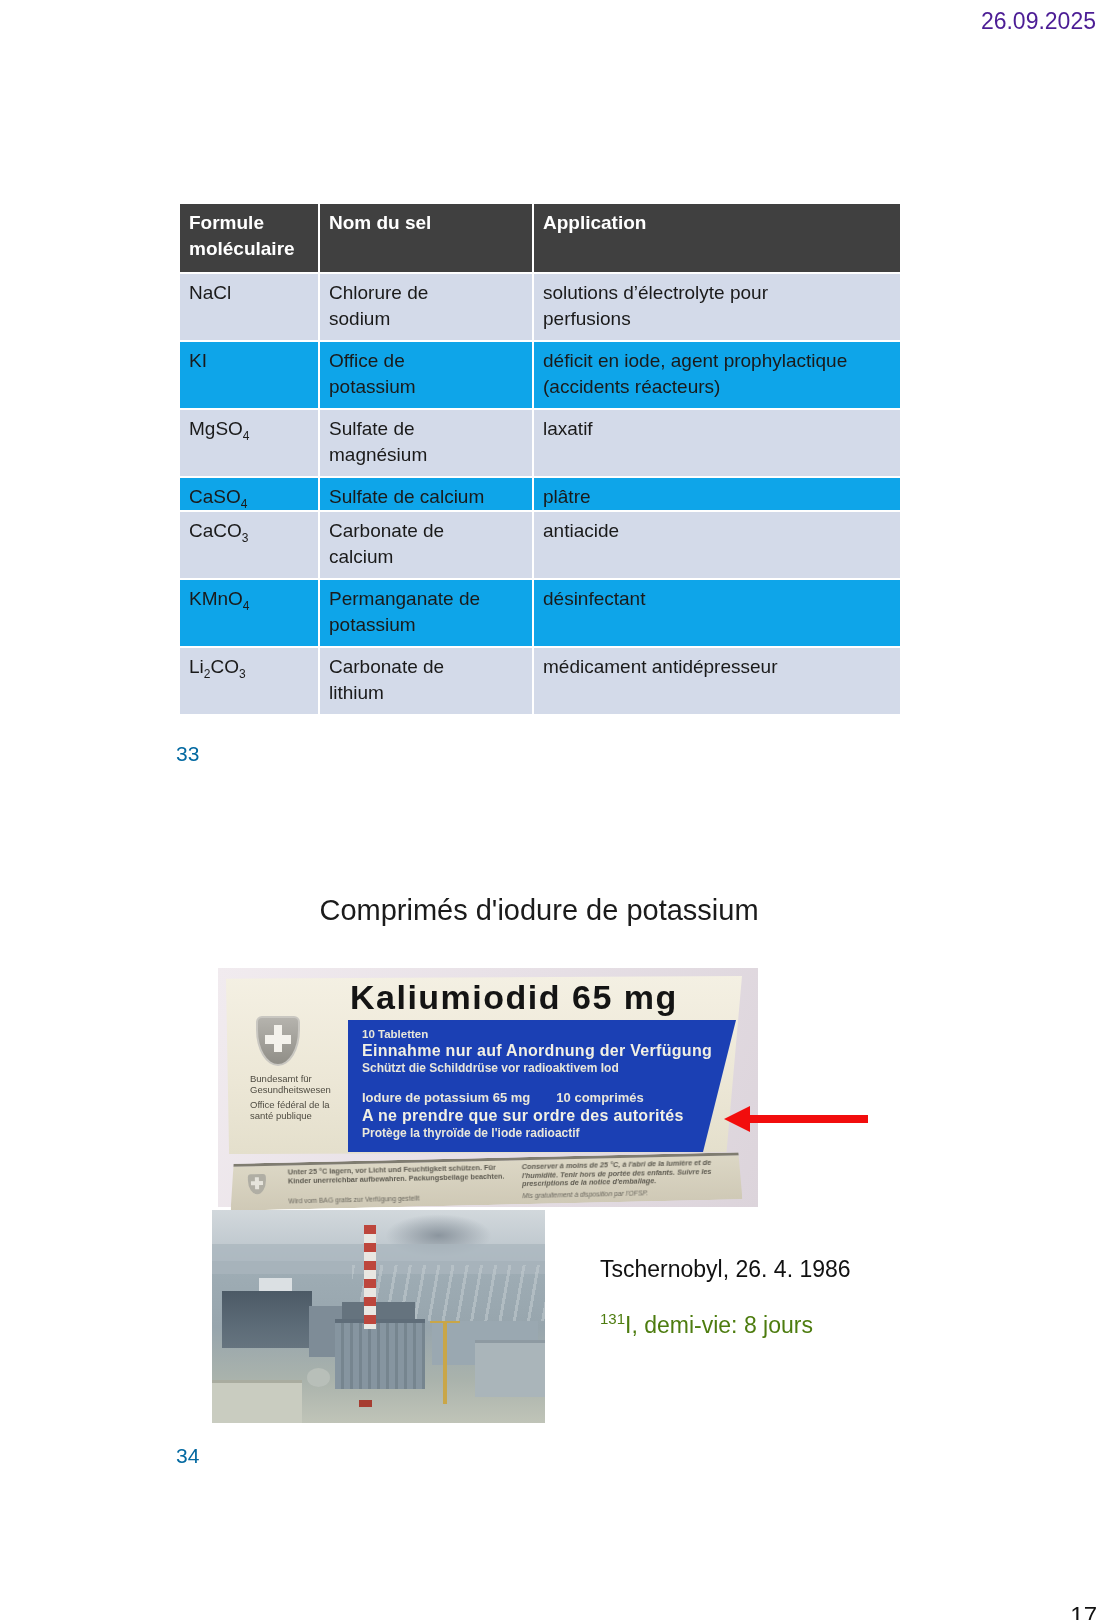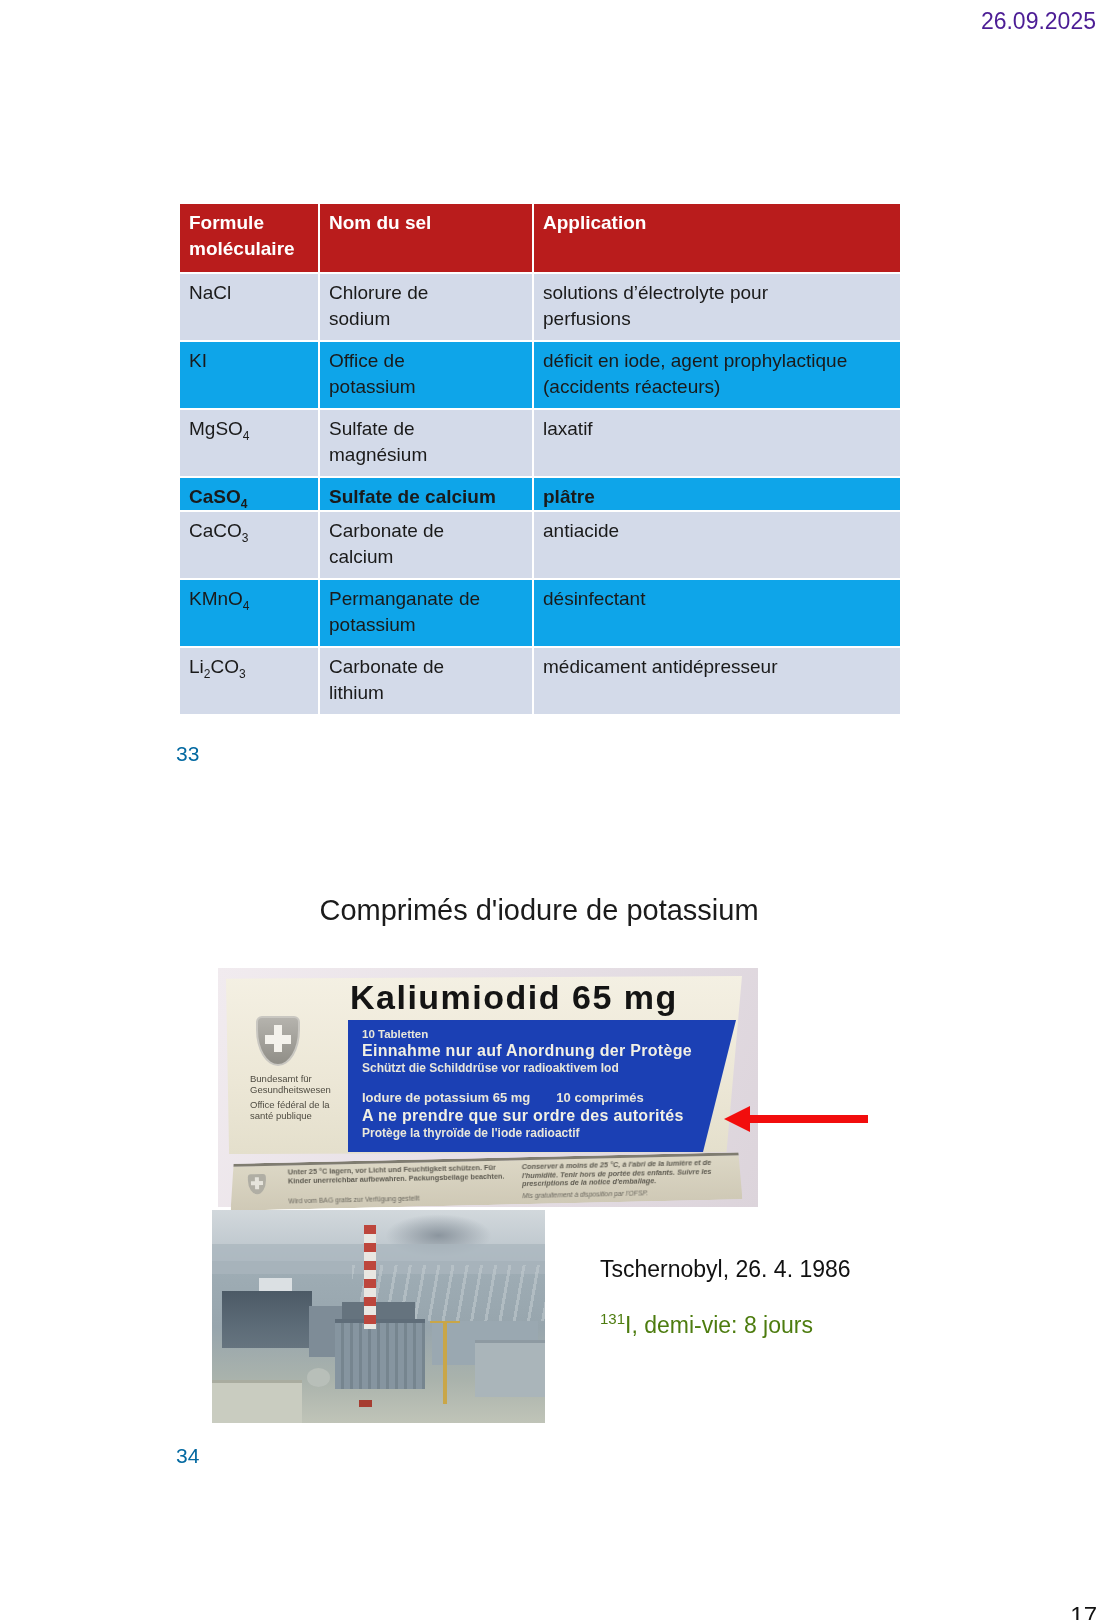--- a/index.html
+++ b/index.html
@@ -11,25 +11,25 @@
   .sheetnum{position:absolute;top:1578px;right:18px;font-size:24px;color:#111;margin-top:24px;}
   .slidenum{position:absolute;left:176px;font-size:21px;color:#0369a1;}
   .slidenum.n33{top:742px;}
   .slidenum.n34{top:1444px;}
 
   
   .salt-table{position:absolute;left:178px;top:202px;width:722px;border-collapse:collapse;
               table-layout:fixed;font-size:19px;line-height:26px;}
   .salt-table td,.salt-table th{border:2px solid #ffffff;vertical-align:top;
               padding:6px 9px 0 9px;text-align:left;box-sizing:border-box;}
-  .salt-table th{background:#b91c1c;color:#ffffff;font-weight:700;white-space:pre-line;}
+  .salt-table th{background:#404040;color:#ffffff;font-weight:700;white-space:pre-line;}
   .salt-table .preline{white-space:pre-line;}
   .salt-table tr.hdr{height:70px;}
   .salt-table tr.r2l{height:68px;}
-  .salt-table tr.r1l{height:22px;font-weight:bold;}
+  .salt-table tr.r1l{height:22px;}
   .salt-table tr.dark td{background:#d3dae9;}
   .salt-table tr.light td{background:#0ea5e9;}
   .salt-table sub{font-size:12px;line-height:0;}
 
   
   .s34-title{position:absolute;left:178px;top:894px;width:722px;text-align:center;
              font-size:29px;color:#1b1b1b;}
 
   
   .boxphoto{position:absolute;left:218px;top:968px;width:540px;height:239px;
@@ -190,21 +190,21 @@
       <div class="shield">
         <div class="cv"></div>
         <div class="ch"></div>
       </div>
       <div class="orgtxt">Bundesamt für
 Gesundheitswesen</div>
       <div class="orgtxt fr">Office fédéral de la
 santé publique</div>
       <div class="bluepanel">
         <div class="bp-s">10 Tabletten</div>
-        <div class="bp-l">Einnahme nur auf Anordnung der Protège</div>
+        <div class="bp-l">Einnahme nur auf Anordnung der Verfügung</div>
         <div class="bp-m">Schützt die Schilddrüse vor radioaktivem Iod</div>
         <div class="bp-gap"></div>
         <div class="bp-dose">
           <span>Iodure de potassium 65 mg</span><span class="cnt">10 comprimés</span>
         </div>
         <div class="bp-l">A ne prendre que sur ordre des autorités</div>
         <div class="bp-m">Protège la thyroïde de l'iode radioactif</div>
       </div>
     </div>
     <div class="boxside">

